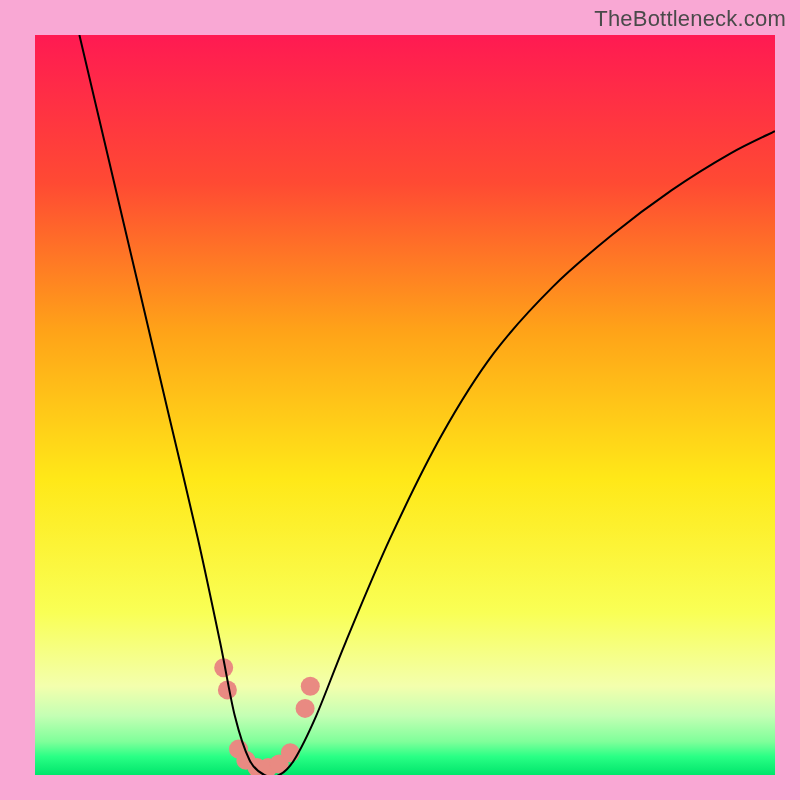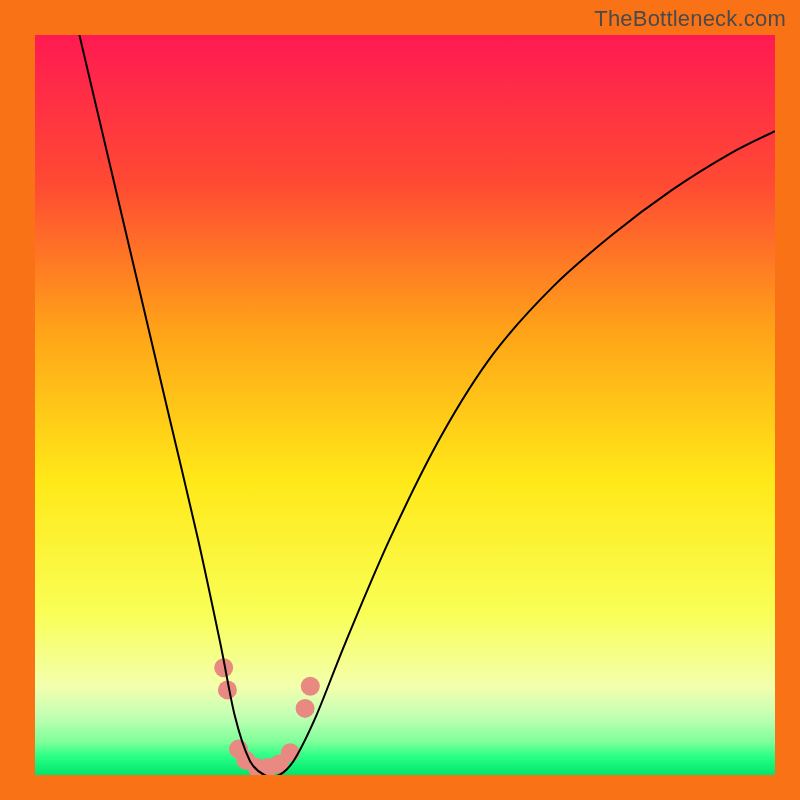--- a/index.html
+++ b/index.html
@@ -9,21 +9,21 @@
     height: 800px;
     background: #000;
     overflow: hidden;
   }
   .frame {
     position: absolute;
     left: 0;
     top: 0;
     width: 800px;
     height: 800px;
-    background: #f97316;
+    background: #f9a8d4;
   }
   .plot-area {
     position: absolute;
     left: 35px;
     top: 35px;
     width: 740px;
     height: 740px;
     overflow: hidden;
   }
   .gradient {

